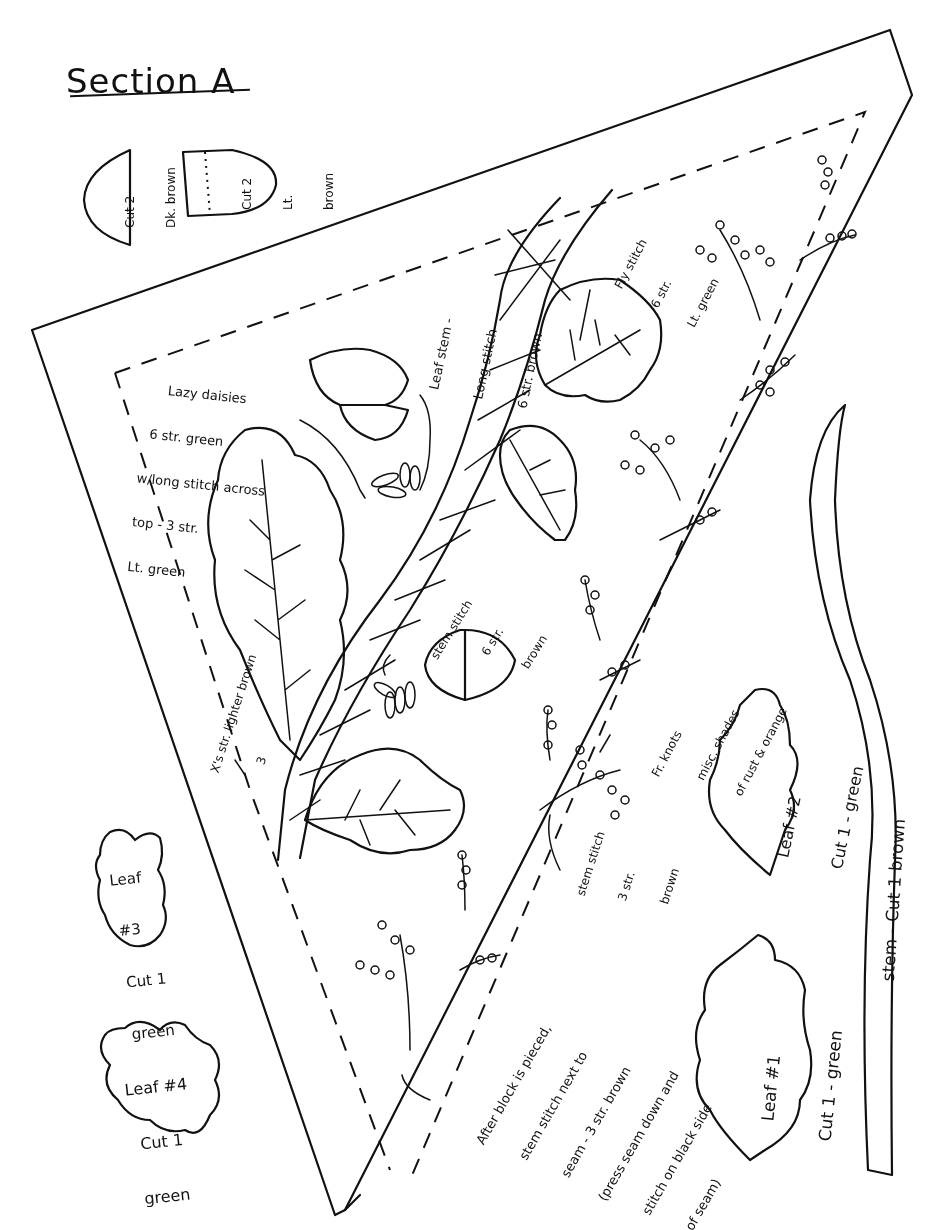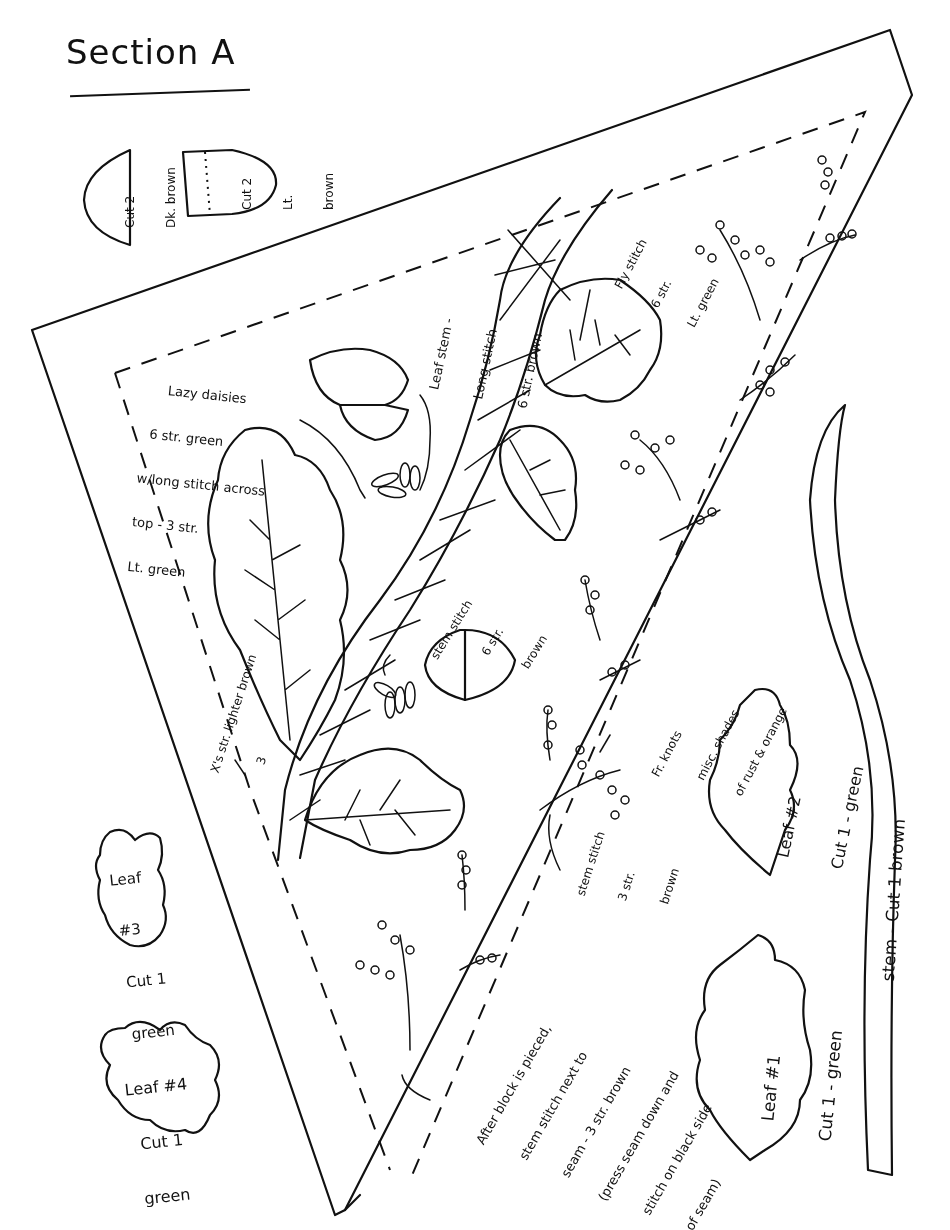--- a/index.html
+++ b/index.html
@@ -3,21 +3,21 @@
 <meta charset="utf-8">
 <style>
   html, body { margin: 0; padding: 0; background: #ffffff; }
   body { width: 950px; height: 1230px; position: relative; overflow: hidden; font-family: "DejaVu Sans", sans-serif; }
   svg#art { position: absolute; left: 0; top: 0; width: 950px; height: 1230px; }
   .ink { fill: none; stroke: #111; stroke-width: 2.2; stroke-linecap: round; stroke-linejoin: round; }
   .ink-thin { fill: none; stroke: #111; stroke-width: 1.5; stroke-linecap: round; stroke-linejoin: round; }
   .dash { fill: none; stroke: #111; stroke-width: 2; stroke-dasharray: 16 12; }
   .dot { fill: none; stroke: #111; stroke-width: 2; stroke-dasharray: 2 5; }
   .lbl { position: absolute; color: #111; font-family: "DejaVu Sans", sans-serif; font-size: 13px; line-height: 1.15; white-space: pre; transform-origin: 0 0; }
-  .title { position: absolute; left: 66px; top: 32px; font-size: 34px; font-family: "DejaVu Sans", sans-serif; color: #111; letter-spacing: 1px; }
+  .title { position: absolute; left: 66px; top: 61px; font-size: 34px; font-family: "DejaVu Sans", sans-serif; color: #111; letter-spacing: 1px; }
   .title-line { position: absolute; left: 70px; top: 92px; width: 180px; height: 2px; background: #111; transform: rotate(-2deg); }
 </style>
 </head>
 <body>
 
 <svg id="art" viewBox="0 0 950 1230">
 
   <g>
     <path class="ink" d="M32,330 L890,30 L912,95 L345,1210 L335,1215 L32,330 Z"></path>
     <path class="ink" d="M345,1210 L360,1195"></path>

